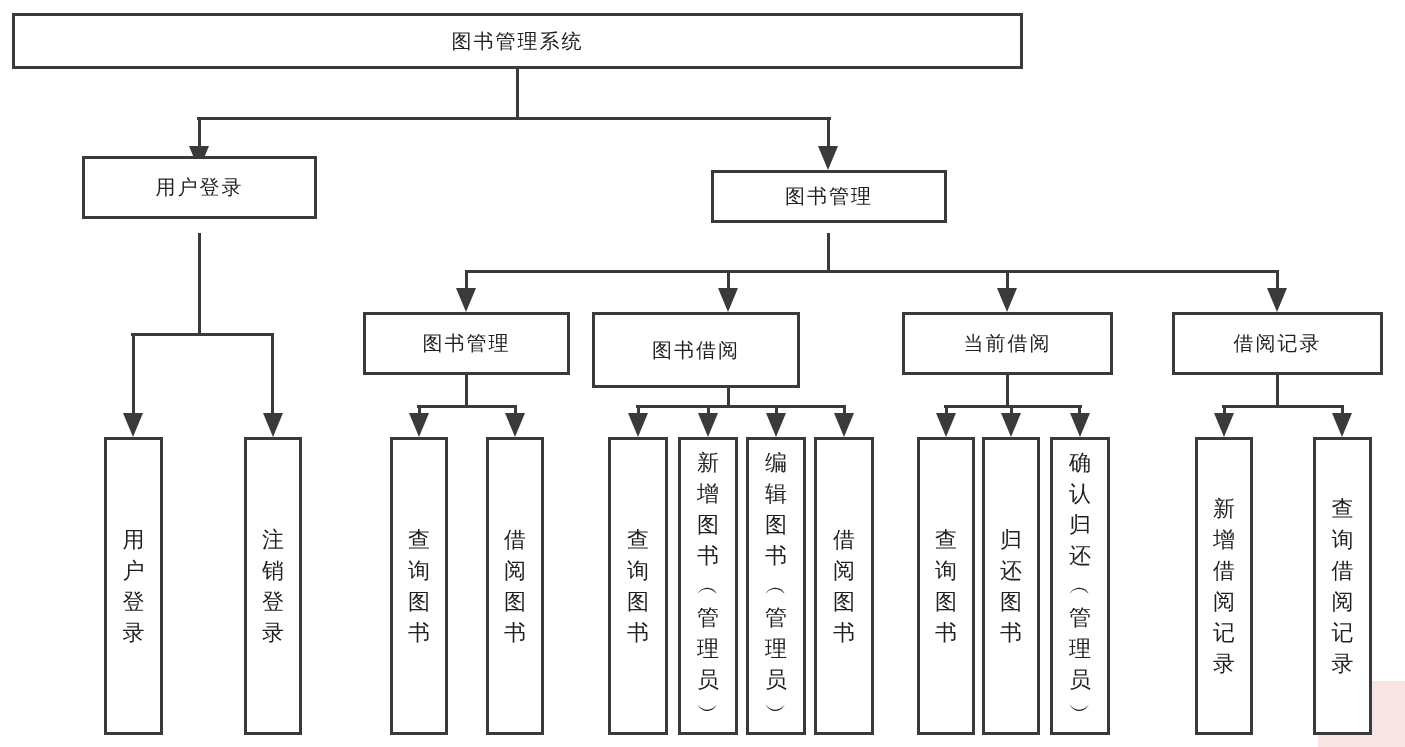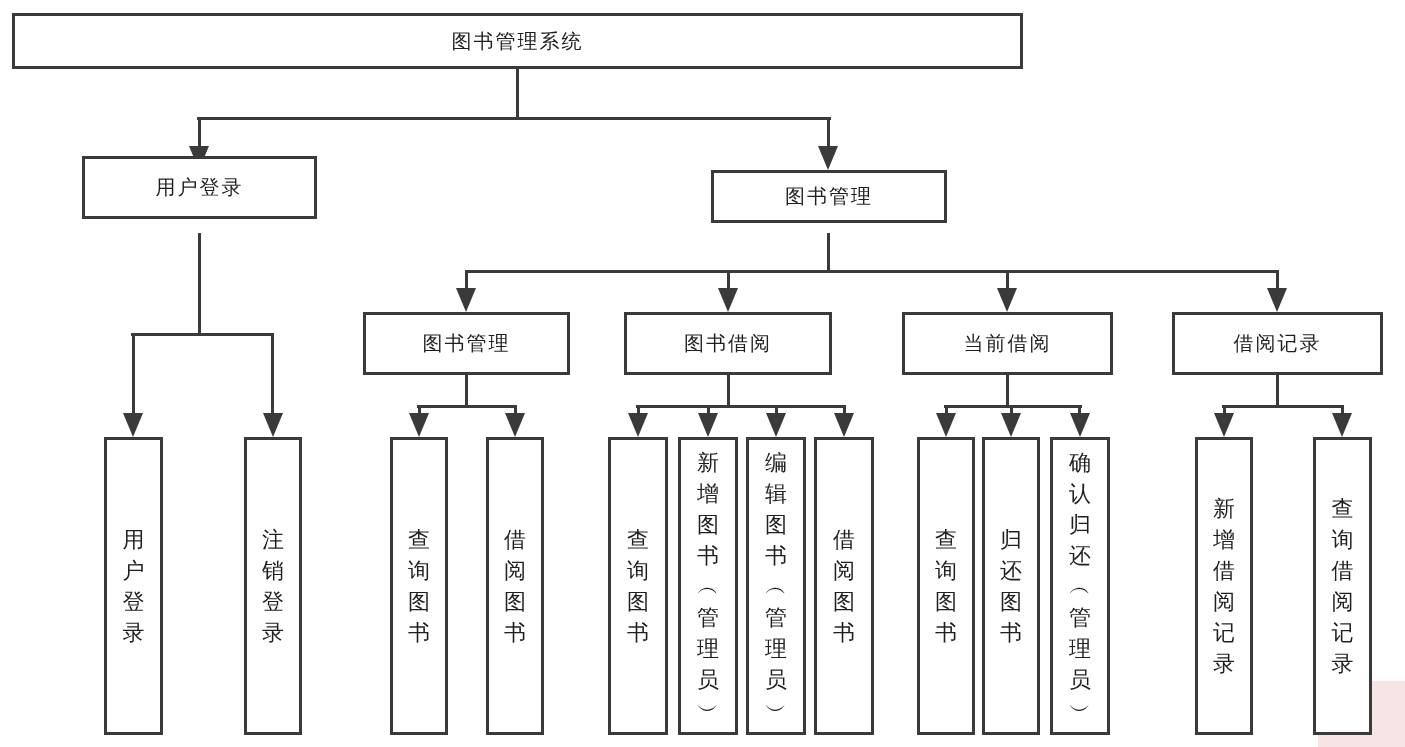--- a/index.html
+++ b/index.html
@@ -59,21 +59,21 @@
   <div class="v" style="left:727px;top:270px;height:22px;"></div>
   <div class="arrow" style="left:718px;top:288px;"></div>
   <div class="v" style="left:1006px;top:270px;height:22px;"></div>
   <div class="arrow" style="left:997px;top:288px;"></div>
   <div class="v" style="left:1276px;top:270px;height:22px;"></div>
   <div class="arrow" style="left:1267px;top:288px;"></div>
 
   <div class="box hnode" style="left:363px;top:312px;width:207px;height:63px;">
     <span>图书管理</span>
   </div>
-  <div class="box hnode" style="left:624px;top:312px;width:208px;height:63px;">
+  <div class="box hnode" style="left:592px;top:312px;width:208px;height:76px;">
     <span>图书借阅</span>
   </div>
   <div class="box hnode" style="left:1172px;top:312px;width:211px;height:63px;">
     <span>借阅记录</span>
   </div>
   <div class="box hnode" style="left:902px;top:312px;width:211px;height:63px;">
     <span>当前借阅</span>
   </div>
 
   <div class="v" style="left:465px;top:375px;height:33px;"></div>

